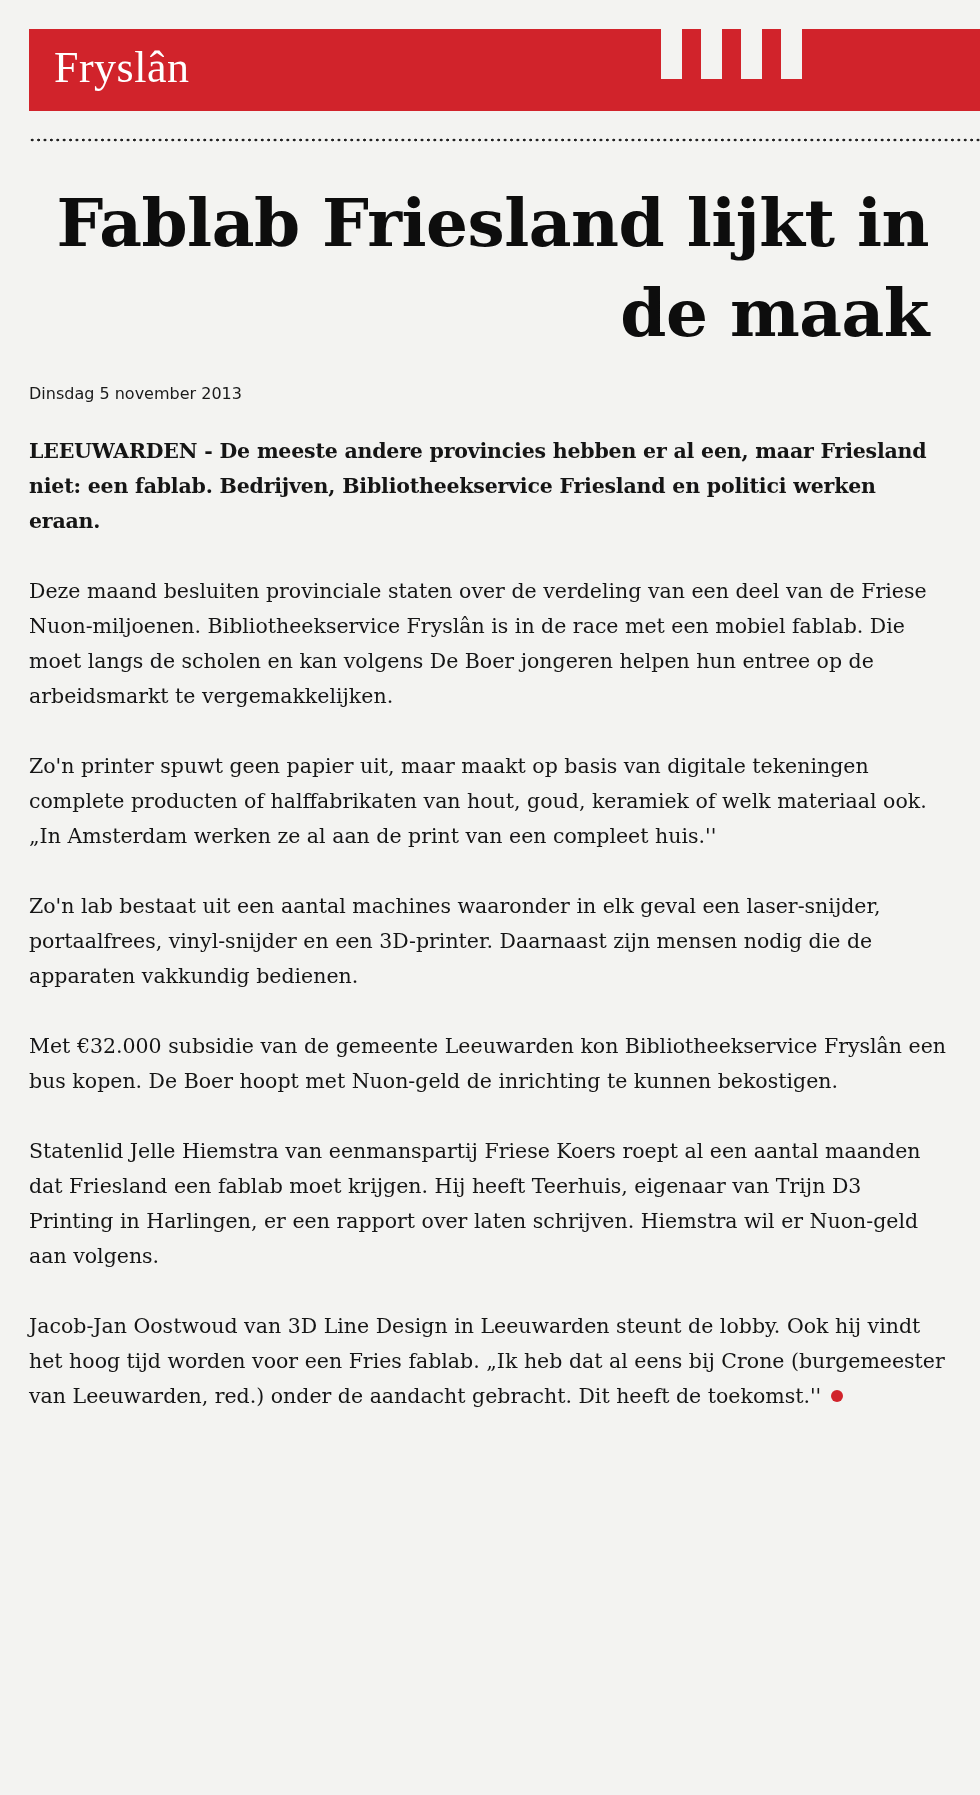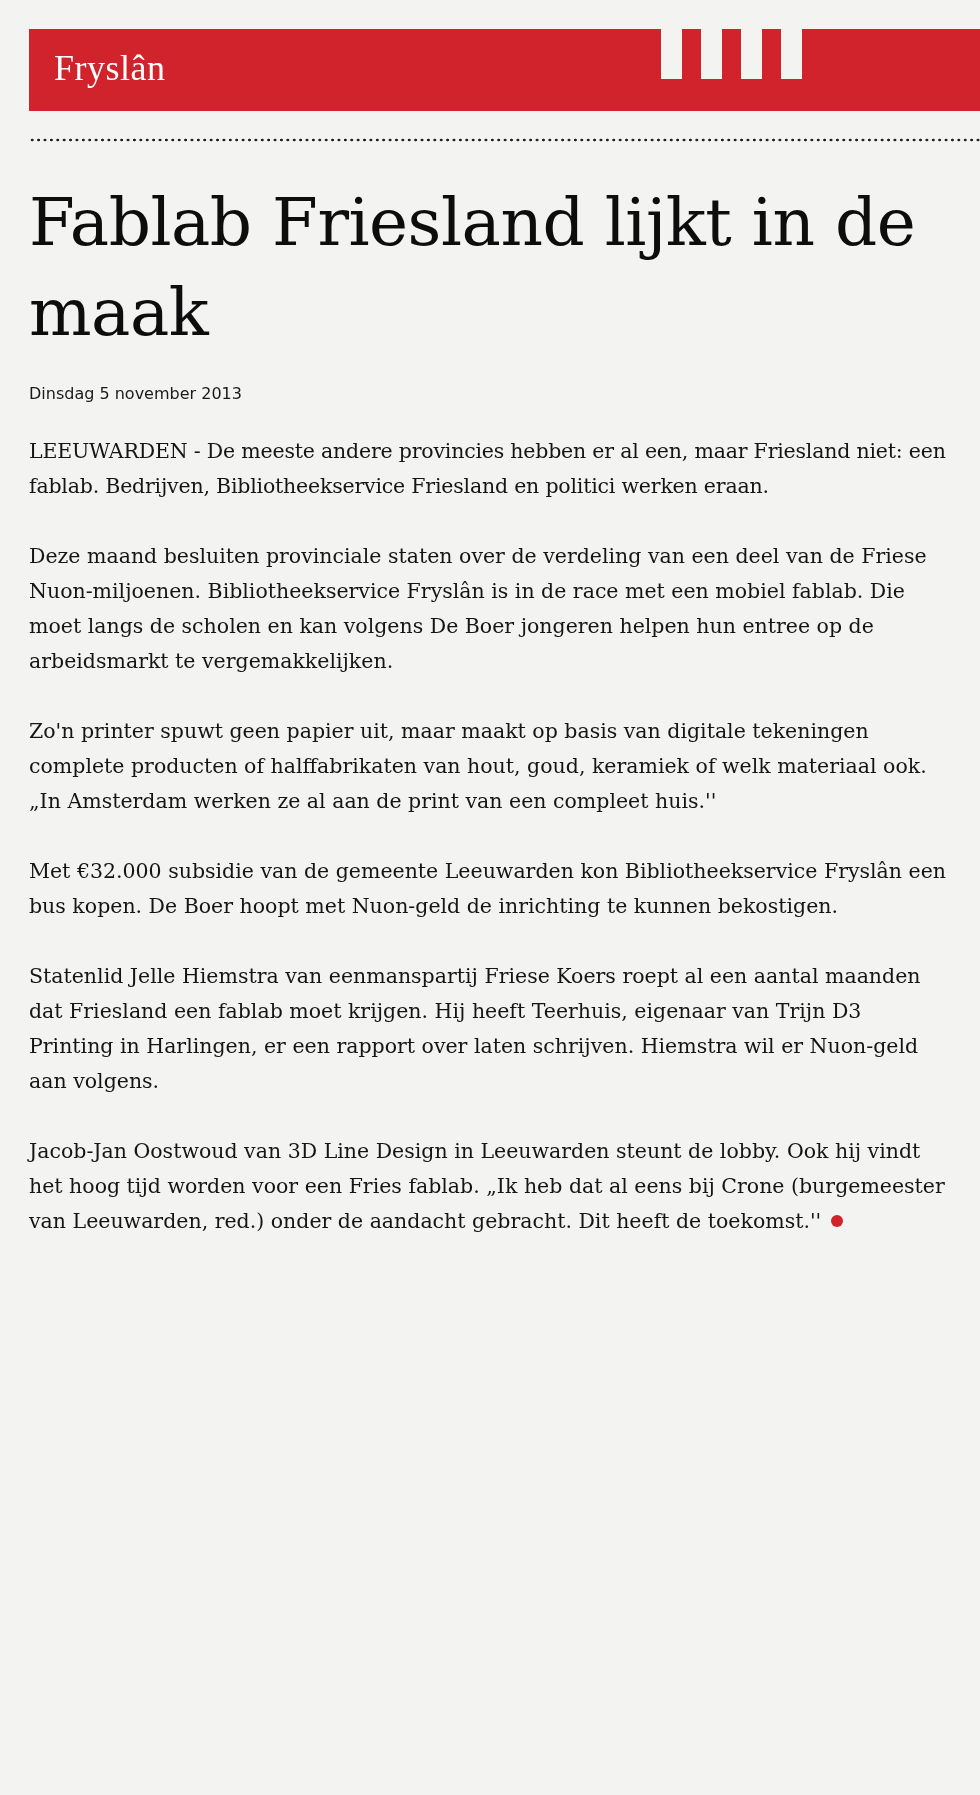--- a/index.html
+++ b/index.html
@@ -20,21 +20,21 @@
       top: 29px;
       width: 951px;
       height: 82px;
       background: #d1232b;
     }
     .section-title {
       position: absolute;
       left: 54px;
       top: 38px;
       font-family: "Liberation Serif", "DejaVu Serif", serif;
-      font-size: 36px;
+      font-size: 44px;
       line-height: 60px;
       color: #ffffff;
       letter-spacing: 0.5px;
     }
     .logo-bars {
       position: absolute;
       left: 661px;
       top: 29px;
       height: 50px;
       width: 141px;
@@ -56,25 +56,26 @@
       background-size: 6.4px 4px;
       background-repeat: repeat-x;
     }
     .headline {
       position: absolute;
       left: 29px;
       top: 178px;
       width: 900px;
       margin: 0;
       font-family: "DejaVu Serif", "Liberation Serif", serif;
-      font-weight: normal;
+      font-weight: bold;
       font-size: 66px;
       line-height: 90px;
       color: #0d0d0d;
       letter-spacing: -0.5px;
+      text-align: right;
     }
     .dateline {
       position: absolute;
       left: 29px;
       top: 384px;
       font-family: "DejaVu Sans", "Liberation Sans", sans-serif;
       font-size: 16px;
       line-height: 20px;
       color: #1a1a1a;
     }
@@ -85,21 +86,21 @@
       width: 920px;
       font-family: "DejaVu Serif", "Liberation Serif", serif;
       font-size: 20.5px;
       line-height: 35px;
       color: #151515;
     }
     .article p {
       margin: 0 0 35px 0;
     }
     .article p.lead {
-      font-weight: normal;
+      font-weight: bold;
       letter-spacing: -0.2px;
     }
     .end-dot {
       display: inline-block;
       width: 12px;
       height: 12px;
       border-radius: 50%;
       background: #d1232b;
       margin-left: 10px;
       vertical-align: 1px;
@@ -122,16 +123,17 @@
 <div class="dotted-rule"></div>
 
 <h1 class="headline">Fablab Friesland lijkt in de maak</h1>
 
 <div class="dateline">Dinsdag 5 november 2013</div>
 
 <article class="article">
   <p class="lead">LEEUWARDEN - De meeste andere provincies hebben er al een, maar Friesland niet: een fablab. Bedrijven, Bibliotheekservice Friesland en politici werken eraan.</p>
   <p>Deze maand besluiten provinciale staten over de verdeling van een deel van de Friese Nuon-miljoenen. Bibliotheekservice Fryslân is in de race met een mobiel fablab. Die moet langs de scholen en kan volgens De Boer jongeren helpen hun entree op de arbeidsmarkt te vergemakkelijken.</p>
   <p>Zo'n printer spuwt geen papier uit, maar maakt op basis van digitale tekeningen complete producten of halffabrikaten van hout, goud, keramiek of welk materiaal ook. „In Amsterdam werken ze al aan de print van een compleet huis.''</p>
+  <p>Zo'n lab bestaat uit een aantal machines waaronder in elk geval een laser-snijder, portaalfrees, vinyl-snijder en een 3D-printer. Daarnaast zijn mensen nodig die de apparaten vakkundig bedienen.</p>
   <p>Met €32.000 subsidie van de gemeente Leeuwarden kon Bibliotheekservice Fryslân een bus kopen. De Boer hoopt met Nuon-geld de inrichting te kunnen bekostigen.</p>
   <p>Statenlid Jelle Hiemstra van eenmanspartij Friese Koers roept al een aantal maanden dat Friesland een fablab moet krijgen. Hij heeft Teerhuis, eigenaar van Trijn D3 Printing in Harlingen, er een rapport over laten schrijven. Hiemstra wil er Nuon-geld aan volgens.</p>
   <p><span>Jacob-Jan Oostwoud van 3D Line Design in Leeuwarden steunt de lobby. Ook hij vindt het hoog tijd worden voor een Fries fablab. „Ik heb dat al eens bij Crone (burgemeester van Leeuwarden, red.) onder de aandacht gebracht. Dit heeft de toekomst.''</span><span class="end-dot"></span></p>
 </article>
 
 </body></html>

